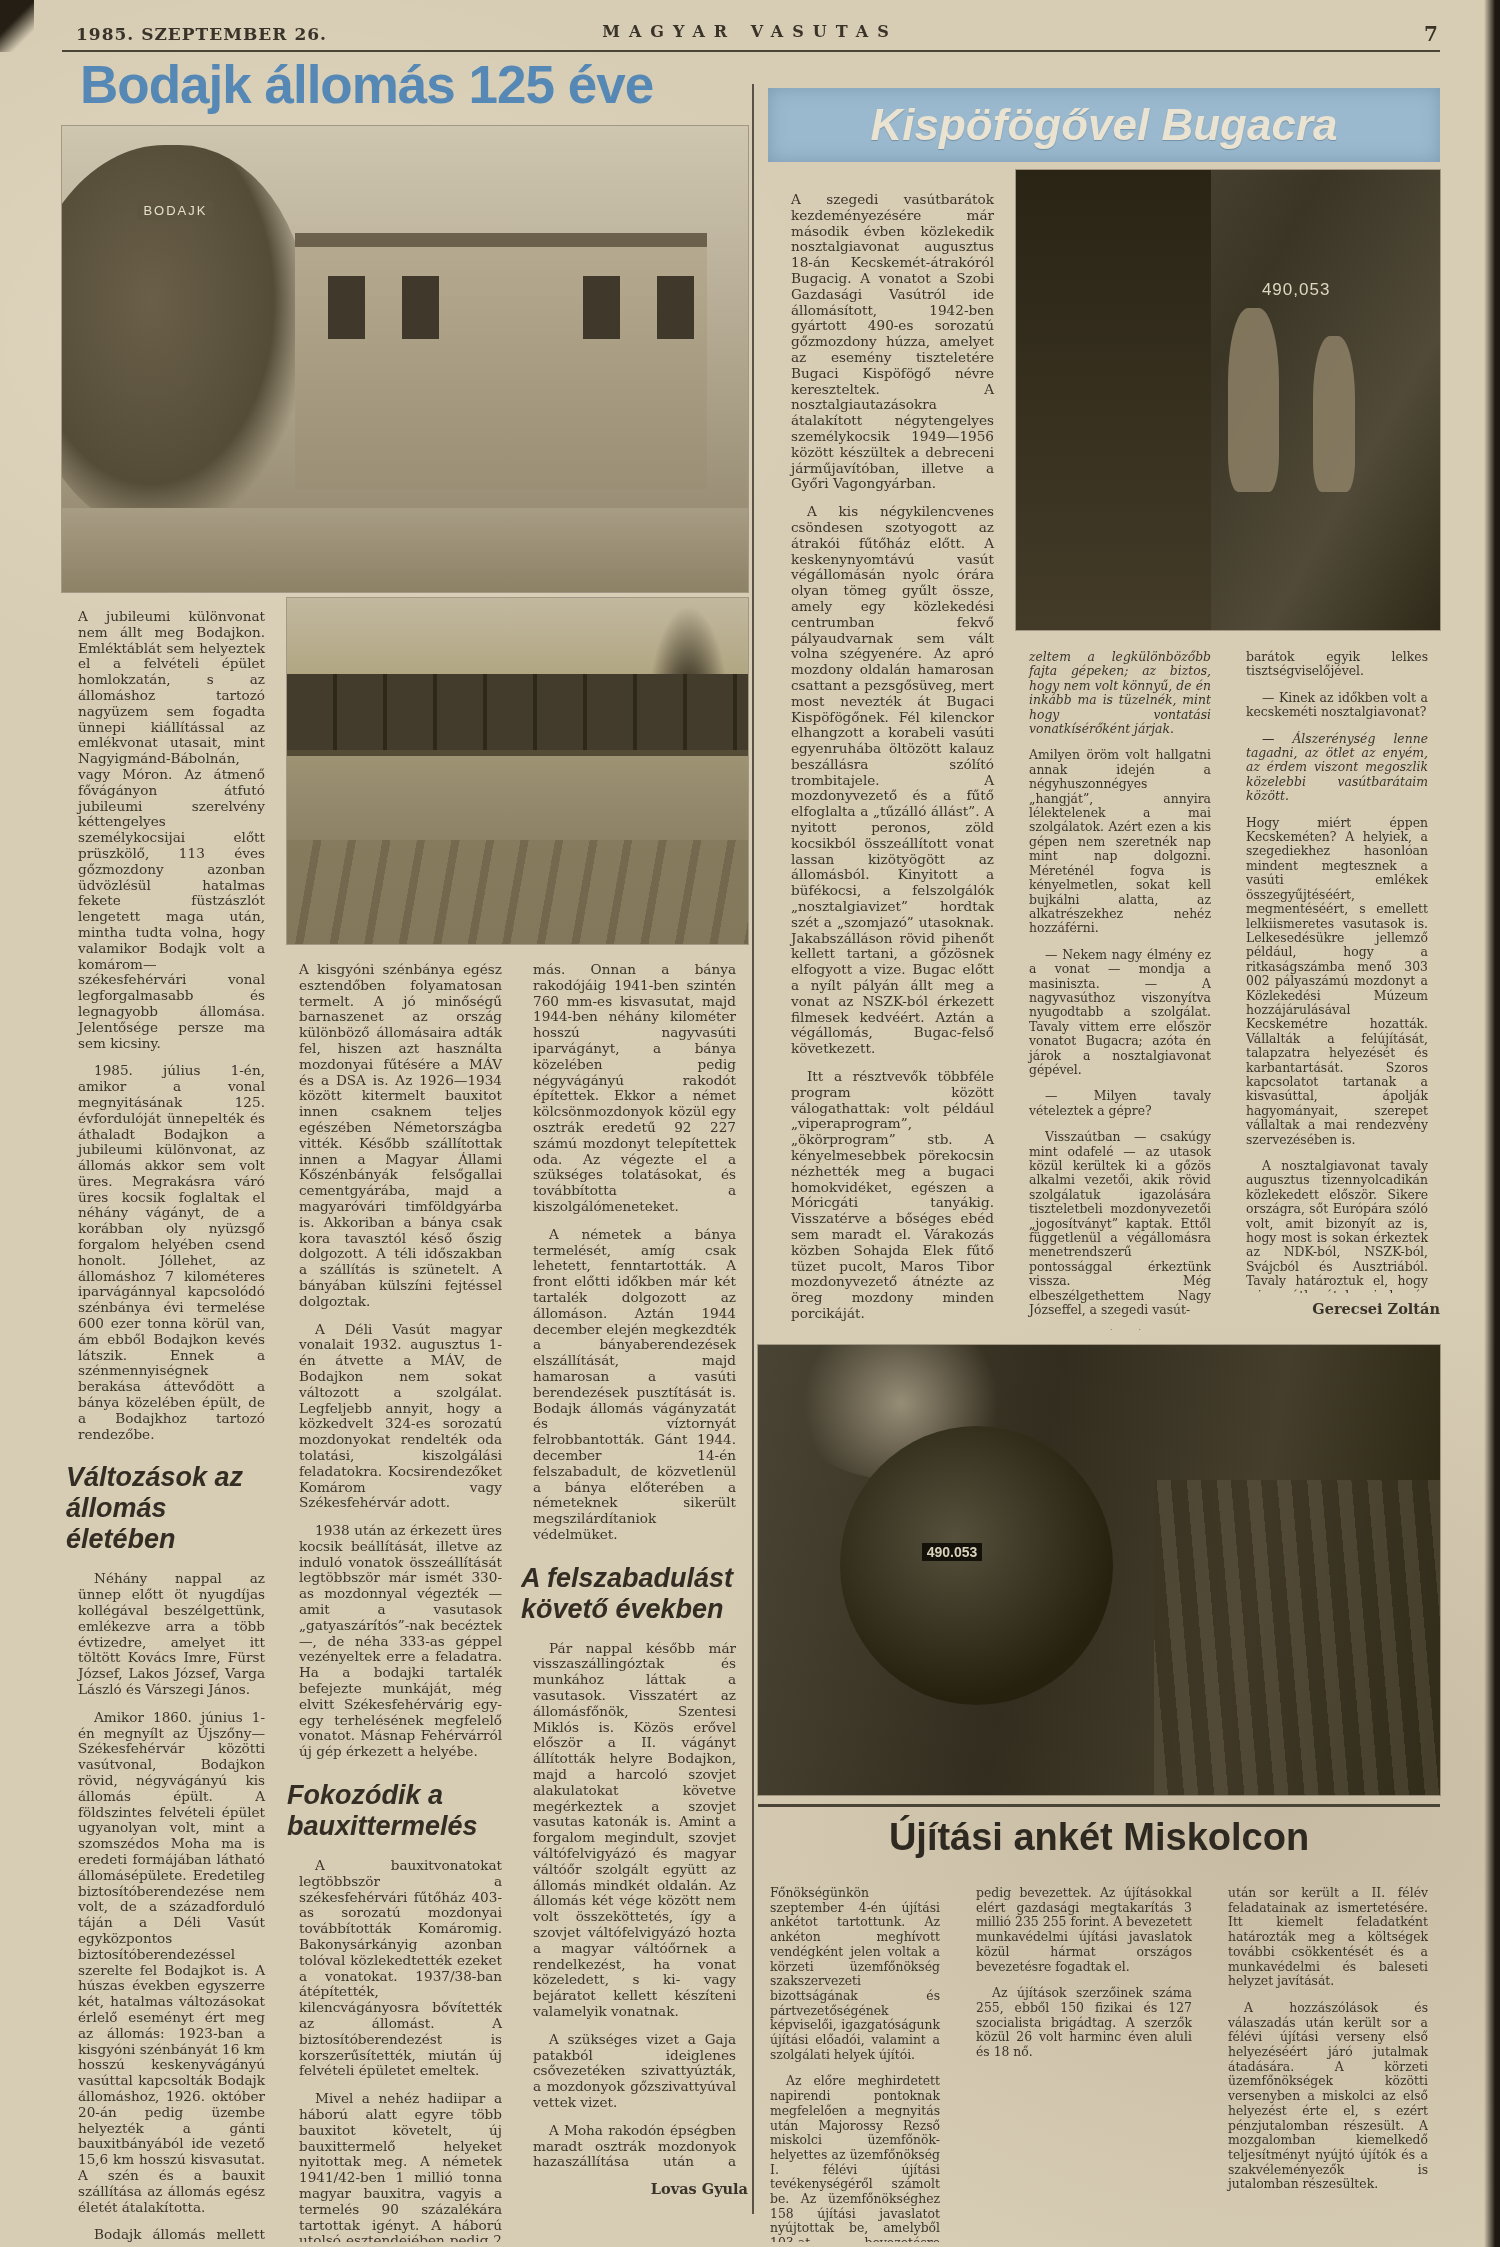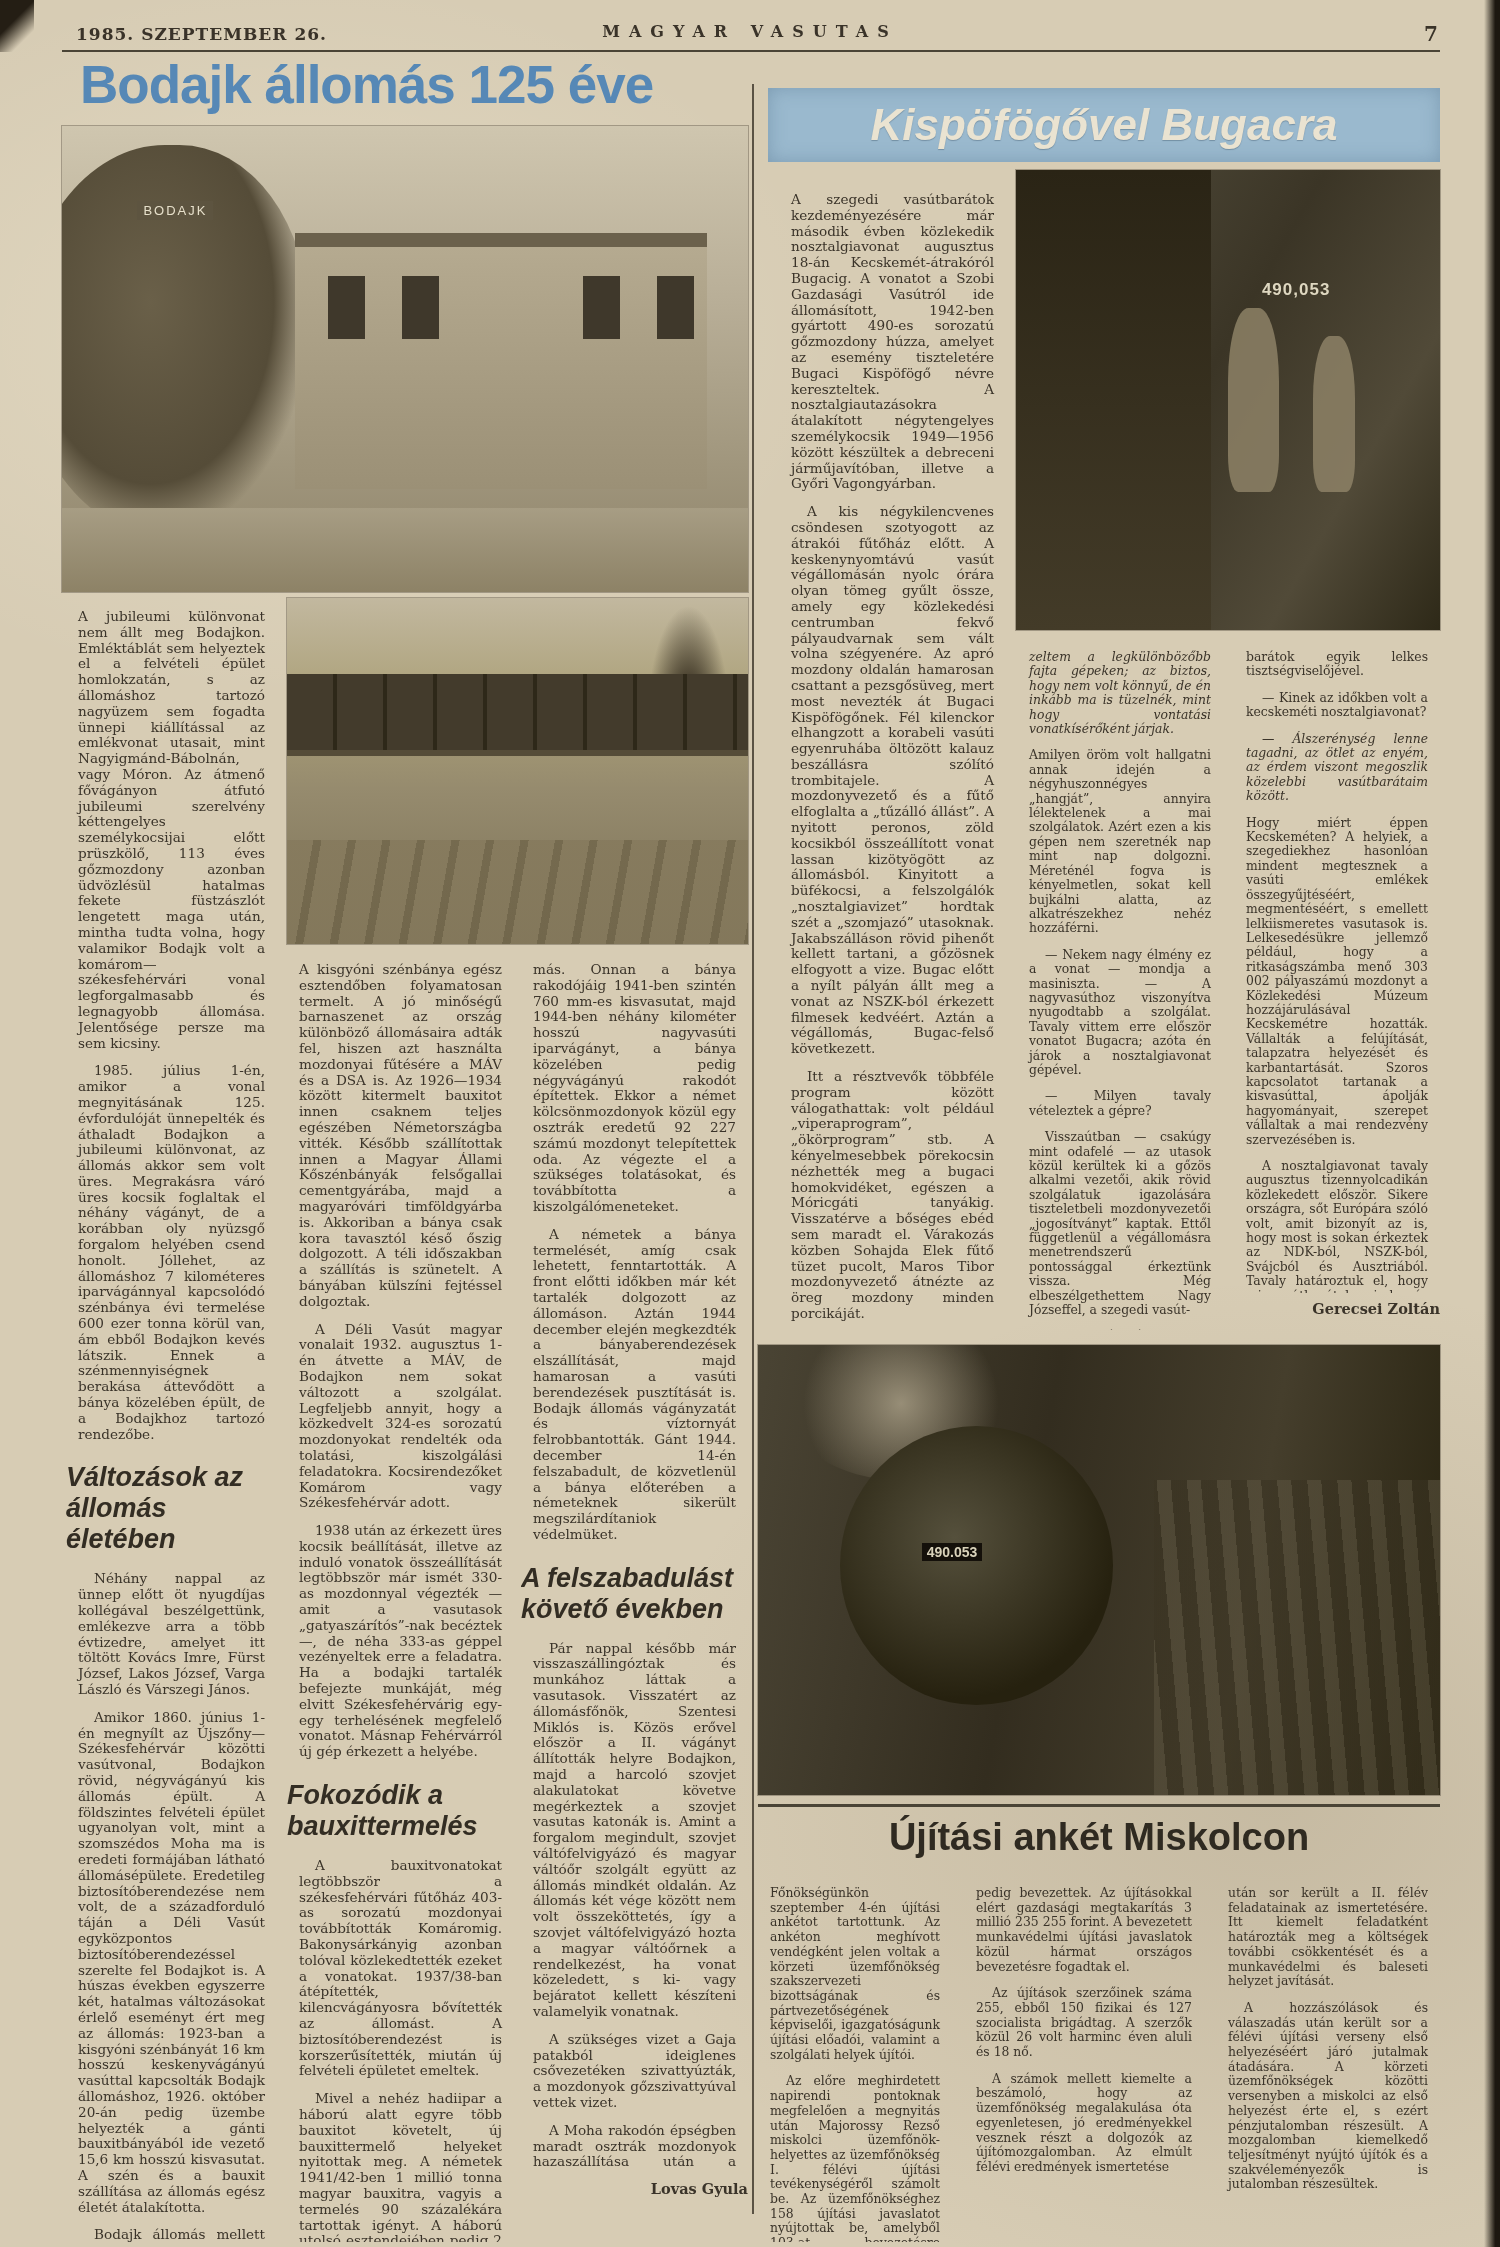--- a/index.html
+++ b/index.html
@@ -53,21 +53,21 @@
   .ph-train .loco{position:absolute;right:4%;top:2%;width:18%;height:42%;
     background:radial-gradient(ellipse at 50% 80%, #3c3425 20%, rgba(60,52,37,0) 70%);}
   .ph-train .yard{position:absolute;left:0;bottom:0;width:100%;height:30%;
     background:repeating-linear-gradient(100deg,#85795c 0 26px,#6f6449 26px 34px);opacity:.8;}
   .ph-k{left:1016px;top:170px;width:424px;height:460px;
     background:linear-gradient(120deg,#55503f 0%,#3b3526 45%,#514a38 75%,#2e2918 100%);}
   .ph-k .cab{position:absolute;left:0;top:0;width:46%;height:100%;
     background:linear-gradient(#2a2415,#433b28);}
   .ph-k .fig{position:absolute;border-radius:40% 40% 20% 20%;background:#8d8166;opacity:.85;}
   .ph-k .num{position:absolute;left:58%;top:24%;color:#ded7c0;
-    font-family:"Liberation Sans",sans-serif;font-weight:bold;font-size:17px;letter-spacing:1px;}
+    font-family:"Liberation Sans",sans-serif;font-weight:normal;font-size:17px;letter-spacing:1px;}
   .ph-m{left:758px;top:1345px;width:682px;height:450px;
     background:linear-gradient(100deg,#4a4434 0%,#332d1f 40%,#453e2c 70%,#27220f 100%);}
   .ph-m .smokebox{position:absolute;left:12%;top:18%;width:40%;height:62%;border-radius:50%;
     background:radial-gradient(circle at 42% 40%, #55503c 0%, #26210f 70%);}
   .ph-m .plate{position:absolute;left:24%;top:44%;padding:1px 5px;background:#14100a;
     color:#d9d2ba;font-family:"Liberation Sans",sans-serif;font-weight:bold;font-size:14px;}
   .ph-m .steam{position:absolute;left:4%;top:-4%;width:34%;height:34%;border-radius:50%;
     background:radial-gradient(circle,#bdb298 0%,rgba(189,178,152,0) 70%);opacity:.7;}
   .ph-m .crowd{position:absolute;right:0;bottom:0;width:42%;height:70%;
     background:repeating-linear-gradient(85deg,#5c5440 0 14px,#3a3322 14px 30px);opacity:.55;}
@@ -209,20 +209,19 @@
   <div class="m-rule"></div>
   <div class="m-headline">Újítási ankét Miskolcon</div>
 
   <div class="col m-col m-col1">
       <p class="cont">Főnökségünkön szeptember 4-én újítási ankétot tartottunk. Az ankéton meghívott vendégként jelen voltak a körzeti üzemfőnökség szakszervezeti bizottságának és pártvezetőségének képviselői, igazgatóságunk újítási előadói, valamint a szolgálati helyek újítói.</p>
       <p>Az előre meghirdetett napirendi pontoknak megfelelően a megnyitás után Majorossy Rezső miskolci üzemfőnök-helyettes az üzemfőnökség I. félévi újítási tevékenységéről számolt be. Az üzemfőnökséghez 158 újítási javaslatot nyújtottak be, amelyből 103-at bevezetésre elfogadtak, 90-et</p>
     </div>
   <div class="col m-col m-col2">
       <p class="cont">pedig bevezettek. Az újításokkal elért gazdasági megtakarítás 3 millió 235 255 forint. A bevezetett munkavédelmi újítási javaslatok közül hármat országos bevezetésre fogadtak el.</p>
       <p>Az újítások szerzőinek száma 255, ebből 150 fizikai és 127 szocialista brigádtag. A szerzők közül 26 volt harminc éven aluli és 18 nő.</p>
-      <p>A számok mellett kiemelte a beszámoló, hogy az üzemfőnökség megalakulása óta egyenletesen, jó eredményekkel vesznek részt a dolgozók az újítómozgalomban. Az elmúlt félévi eredmények ismertetése</p>
     </div>
   <div class="col m-col m-col3">
       <p class="cont">után sor került a II. félév feladatainak az ismertetésére. Itt kiemelt feladatként határozták meg a költségek további csökkentését és a munkavédelmi és baleseti helyzet javítását.</p>
       <p>A hozzászólások és válaszadás után került sor a félévi újítási verseny első helyezéséért járó jutalmak átadására. A körzeti üzemfőnökségek közötti versenyben a miskolci az első helyezést érte el, s ezért pénzjutalomban részesült. A mozgalomban kiemelkedő teljesítményt nyújtó újítók és a szakvéleményezők is jutalomban részesültek.</p>
     </div>
 
 </div>
 
 </body></html>

